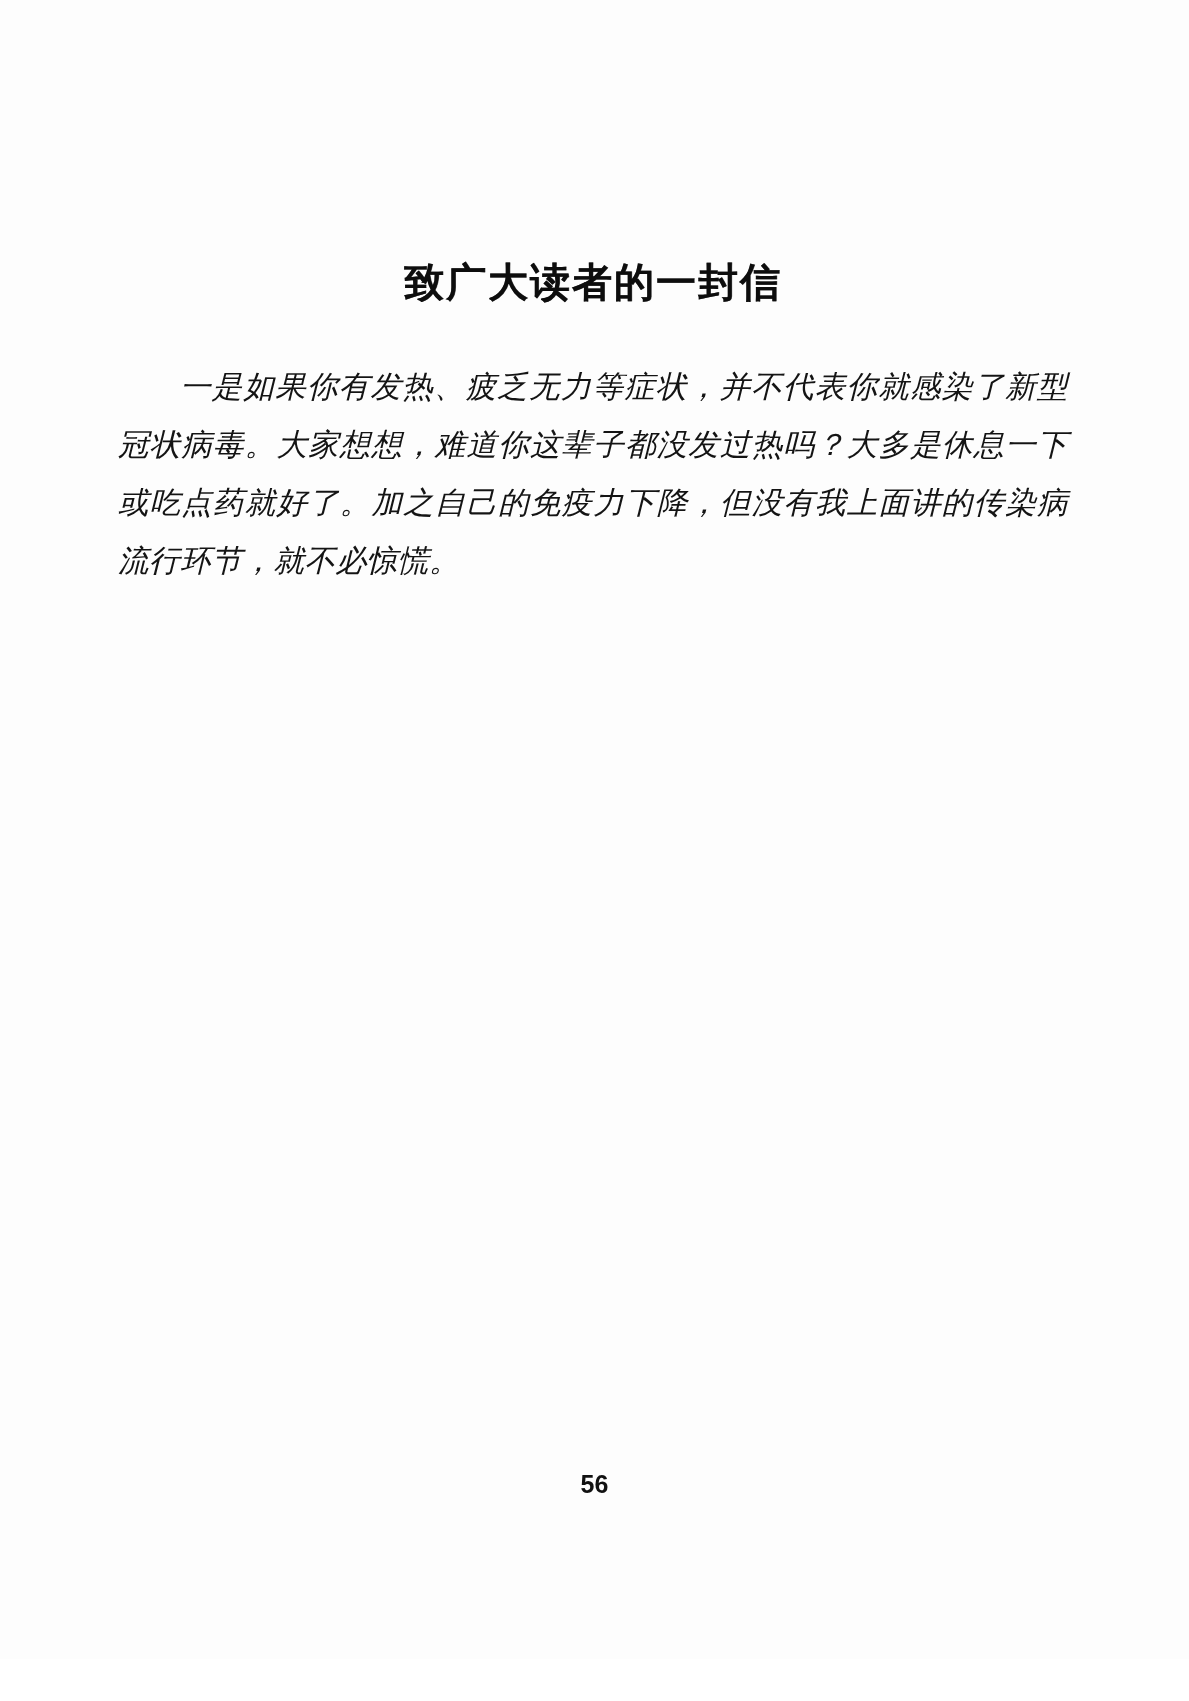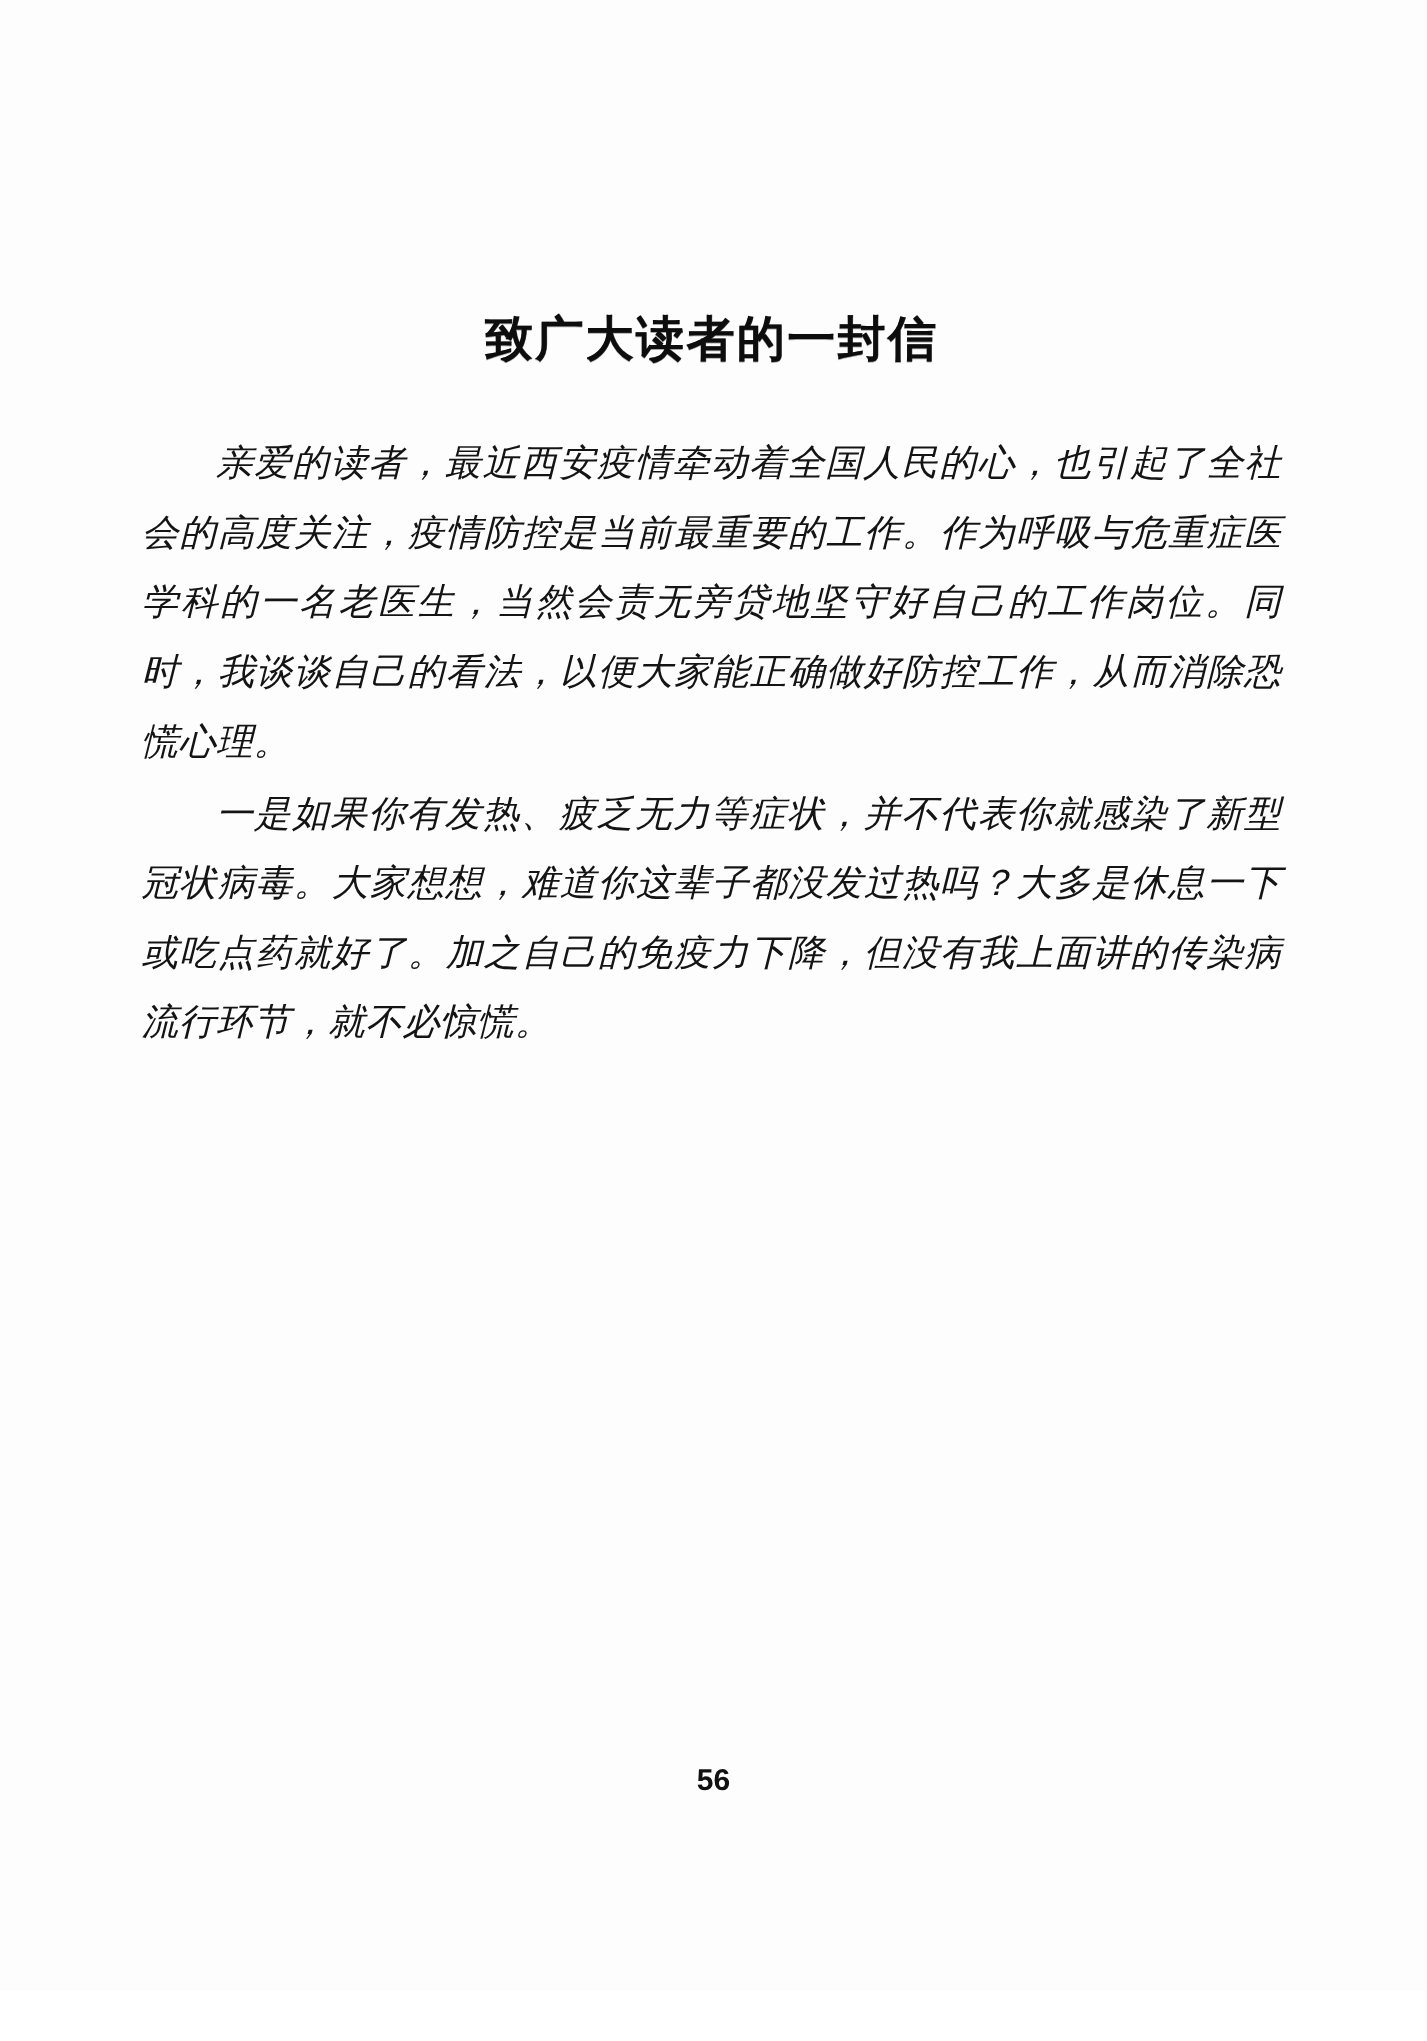--- a/index.html
+++ b/index.html
@@ -71,21 +71,20 @@
 </style>
 </head>
 <body>
 
 <div class="page">
 
   <div class="content">
 
     <h1 class="doc-title">致广大读者的一封信</h1>
 
-    <p class="para">亲爱的读者，最近西安疫情牵动着全国人民的心，也引起了全社会的高度关注，疫情防控是当前最重要的工作。作为呼吸与危重症医学科的一名老医生，当然会责无旁贷地坚守好自己的工作岗位。同时，我谈谈自己的看法，以便大家能正确做好防控工作，从而消除恐慌心理。</p>
 
 
 
 
     <p class="para">一是如果你有发热、疲乏无力等症状，并不代表你就感染了新型冠状病毒。大家想想，难道你这辈子都没发过热吗？大多是休息一下或吃点药就好了。加之自己的免疫力下降，但没有我上面讲的传染病流行环节，就不必惊慌。</p>
 
   </div>
 
   <div class="page-number">56</div>
 

